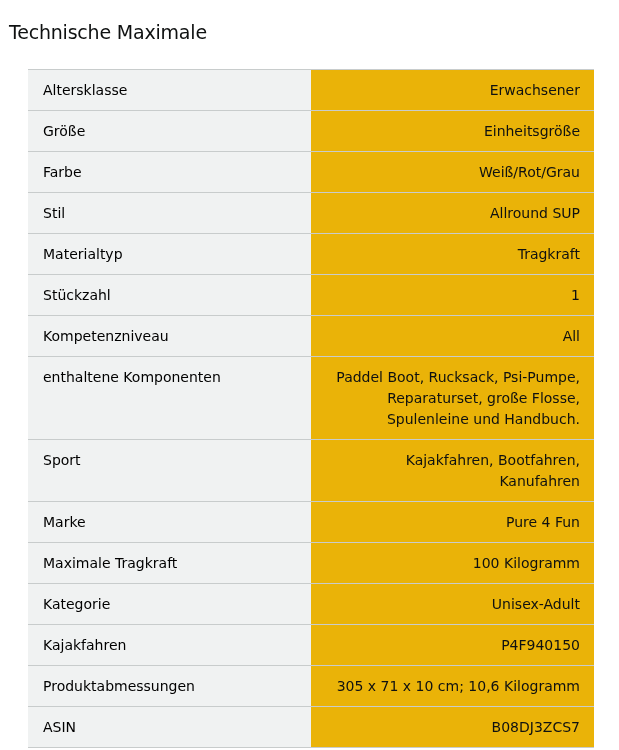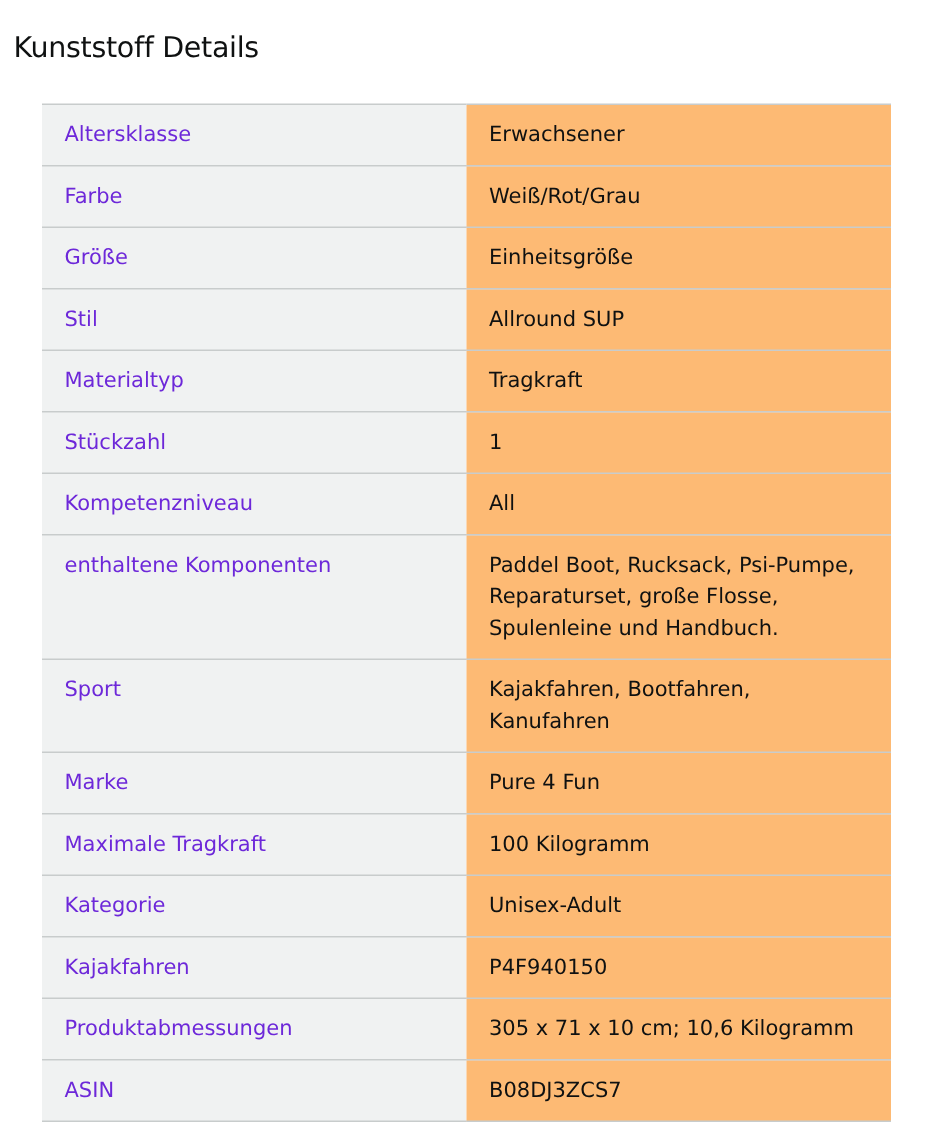--- a/index.html
+++ b/index.html
@@ -4,44 +4,44 @@
 <style>
   html, body { margin: 0; padding: 0; background: #ffffff; }
   body { width: 619px; height: 750px; position: relative; overflow: hidden;
          font-family: "DejaVu Sans", sans-serif; color: #0f1111; }
   .title { position: absolute; left: 9px; top: 21px; margin: 0;
            font-size: 19px; font-weight: normal; color: #0f1111; letter-spacing: -0.2px; }
   table.details { position: absolute; left: 28px; top: 69px; width: 566px;
                   border-collapse: collapse; border-top: 1px solid #c8cccc; }
   table.details tr { border-bottom: 1px solid #c8cccc; }
   table.details th { width: 283px; background: #f0f2f2; text-align: left; vertical-align: top;
-                     font-weight: normal; color: #6d28d9; font-size: 14px;
+                     font-weight: normal; color: #000000; font-size: 14px;
                      padding: 10px 10px 9px 15px; line-height: 21px; box-sizing: border-box; }
-  table.details td { background: #fdba74; text-align: left; vertical-align: top;
+  table.details td { background: #eab308; text-align: right; vertical-align: top;
                      color: #0f1111; font-size: 14px; padding: 10px 14px 9px 15px;
                      line-height: 21px; }
 </style>
 </head>
 <body>
 
-<h2 class="title">Kunststoff Details</h2>
+<h2 class="title">Technische Maximale</h2>
 
 <table class="details">
   <tbody>
     <tr>
         <th>Altersklasse</th>
         <td>Erwachsener</td>
       </tr>
     <tr>
+        <th>Größe</th>
+        <td>Einheitsgröße</td>
+      </tr>
+    <tr>
         <th>Farbe</th>
         <td>Weiß/Rot/Grau</td>
-      </tr>
-    <tr>
-        <th>Größe</th>
-        <td>Einheitsgröße</td>
       </tr>
     <tr>
         <th>Stil</th>
         <td>Allround SUP</td>
       </tr>
     <tr>
         <th>Materialtyp</th>
         <td>Tragkraft</td>
       </tr>
     <tr>

